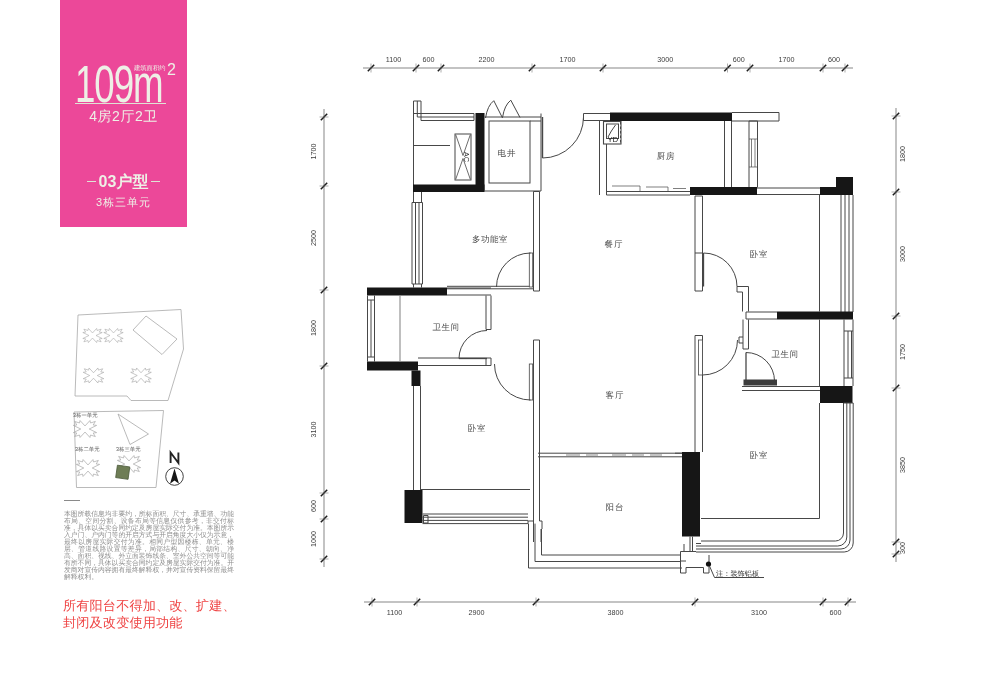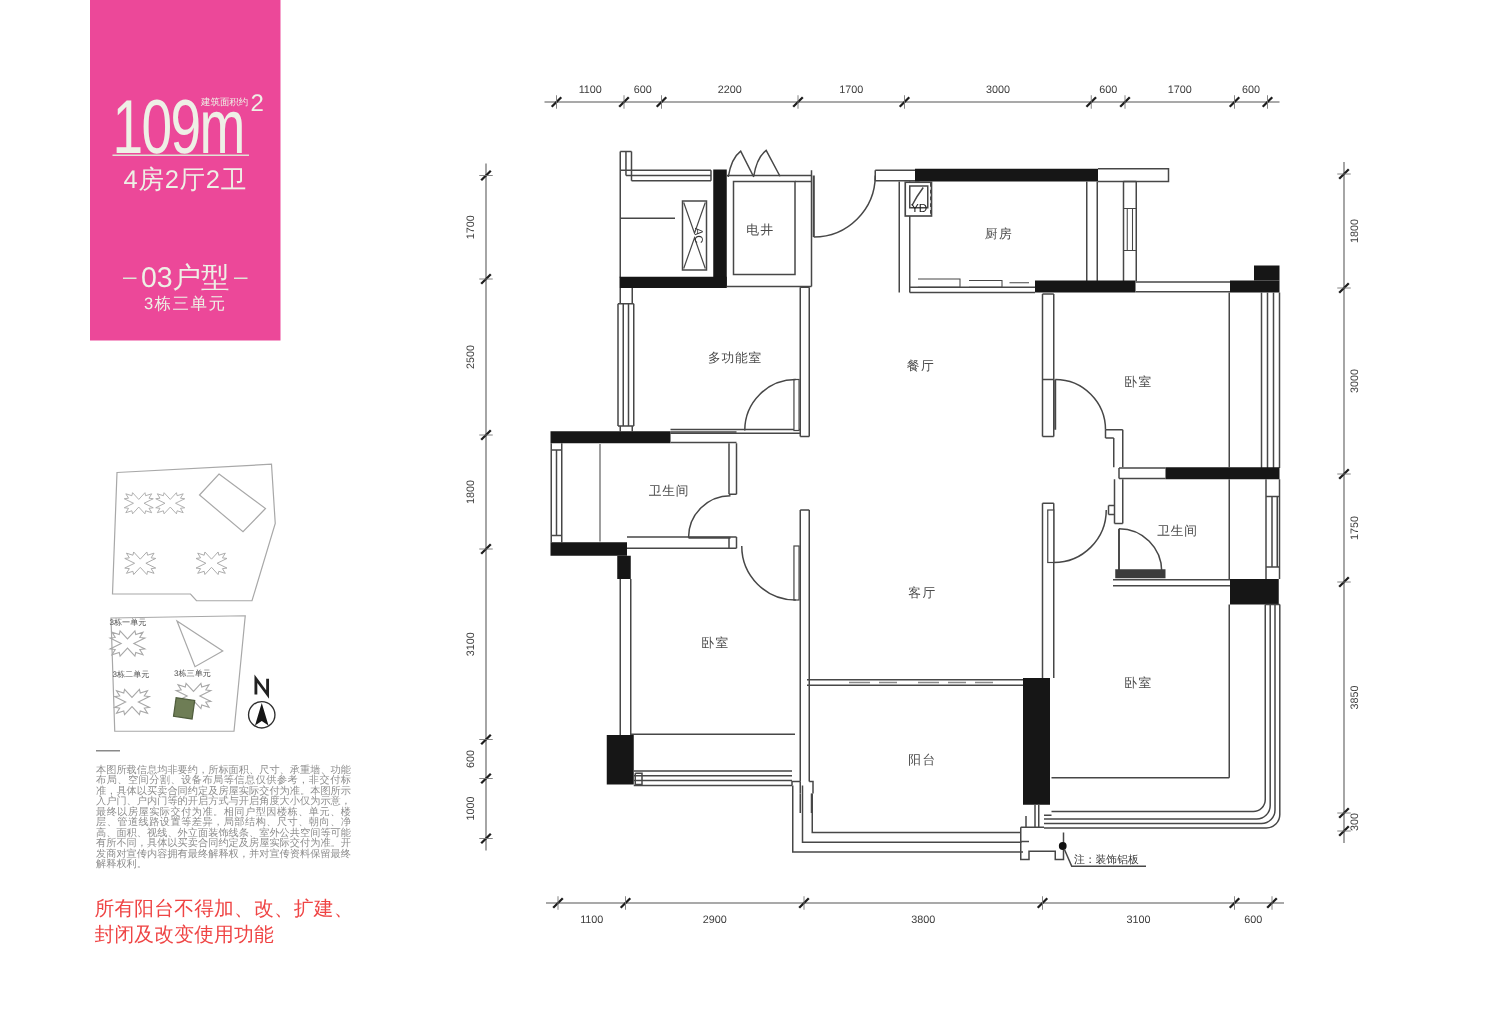--- a/index.html
+++ b/index.html
@@ -12,23 +12,23 @@
 <div class="abs" style="left:60px;top:0;width:127px;height:227px;background:#ec4899;color:#eef0e6;">
 
   <div class="abs" style="left:15px;top:58.5px;height:48px;transform:scaleX(0.72);transform-origin:0 0;">
     <span style="font-size:51px;letter-spacing:-1.5px;line-height:1;white-space:nowrap;">109m</span>
   </div>
   <div class="abs" style="left:74px;top:63.5px;font-size:6.3px;white-space:nowrap;">建筑面积约</div>
   <div class="abs" style="left:107px;top:61px;font-size:16px;">2</div>
 
   <div class="abs" style="left:15px;top:103px;width:91px;height:1px;background:#dfe3d5;"></div>
 
-  <div class="abs" style="left:0;top:108px;width:127px;text-align:center;font-size:17px;letter-spacing:0.5px;">4房2厅2卫</div>
-
-  <div class="abs" style="left:0;top:172px;width:127px;text-align:center;font-size:19px;">
+  <div class="abs" style="left:0;top:108px;width:127px;text-align:center;font-size:14px;letter-spacing:0.5px;">4房2厅2卫</div>
+
+  <div class="abs" style="left:0;top:172px;width:127px;text-align:center;font-size:16px;font-weight:bold;">
     <span style="position:relative;top:-5px;display:inline-block;width:9px;height:1px;background:#dfe3d5;margin-right:3px;"></span>03户型<span style="position:relative;top:-5px;display:inline-block;width:9px;height:1px;background:#dfe3d5;margin-left:3px;"></span>
   </div>
 
   <div class="abs" style="left:0;top:195px;width:127px;text-align:center;font-size:11px;letter-spacing:1px;">3栋三单元</div>
 </div>
 
 <div class="abs" style="left:64px;top:499.5px;width:16px;height:1.4px;background:#8a8a8a;"></div>
 
 <div class="abs" style="left:64px;top:510px;width:170px;font-size:6.8px;line-height:7.05px;color:#8d8d8d;text-align:justify;">本图所载信息均非要约，所标面积、尺寸、承重墙、功能布局、空间分割、设备布局等信息仅供参考，非交付标准，具体以买卖合同约定及房屋实际交付为准。本图所示入户门、户内门等的开启方式与开启角度大小仅为示意，最终以房屋实际交付为准。相同户型因楼栋、单元、楼层、管道线路设置等差异，局部结构、尺寸、朝向、净高、面积、视线、外立面装饰线条、室外公共空间等可能有所不同，具体以买卖合同约定及房屋实际交付为准。开发商对宣传内容拥有最终解释权，并对宣传资料保留最终解释权利。</div>
 

